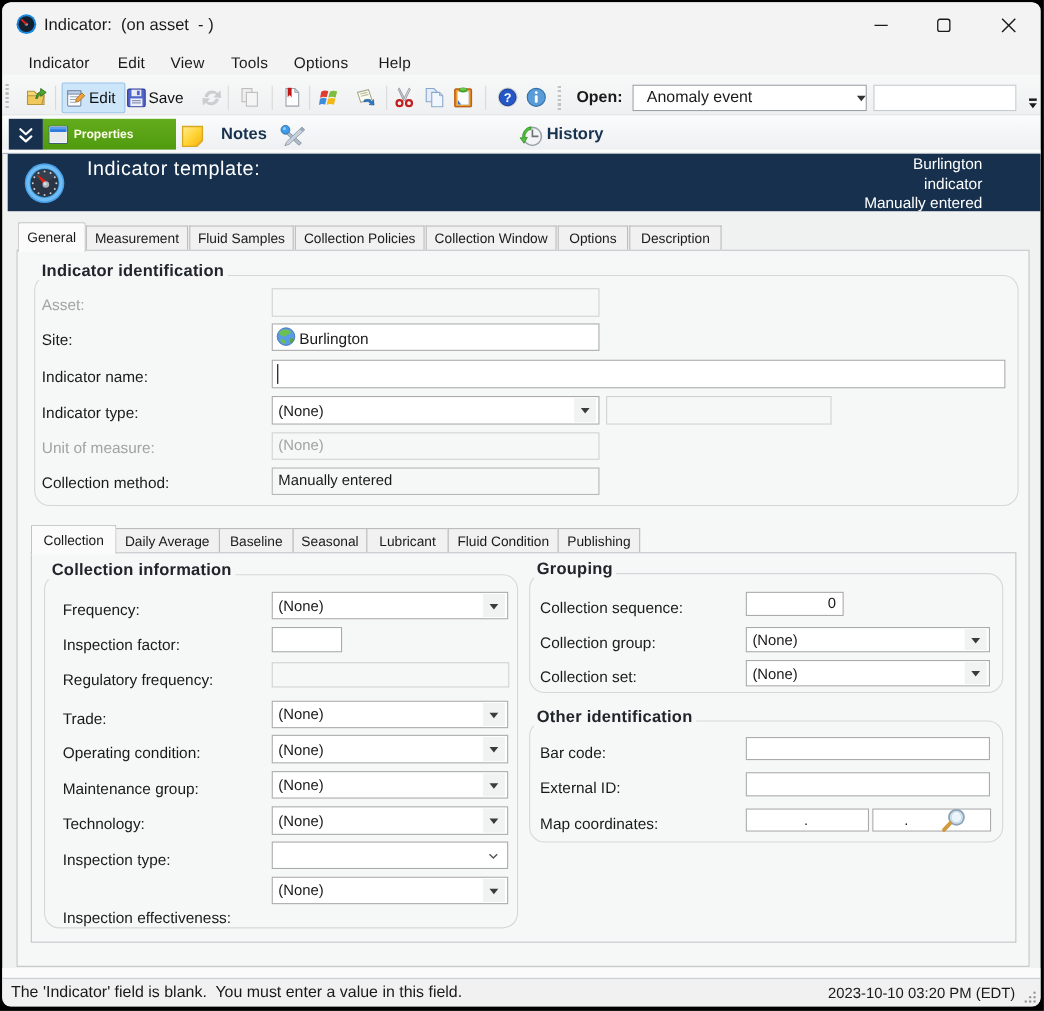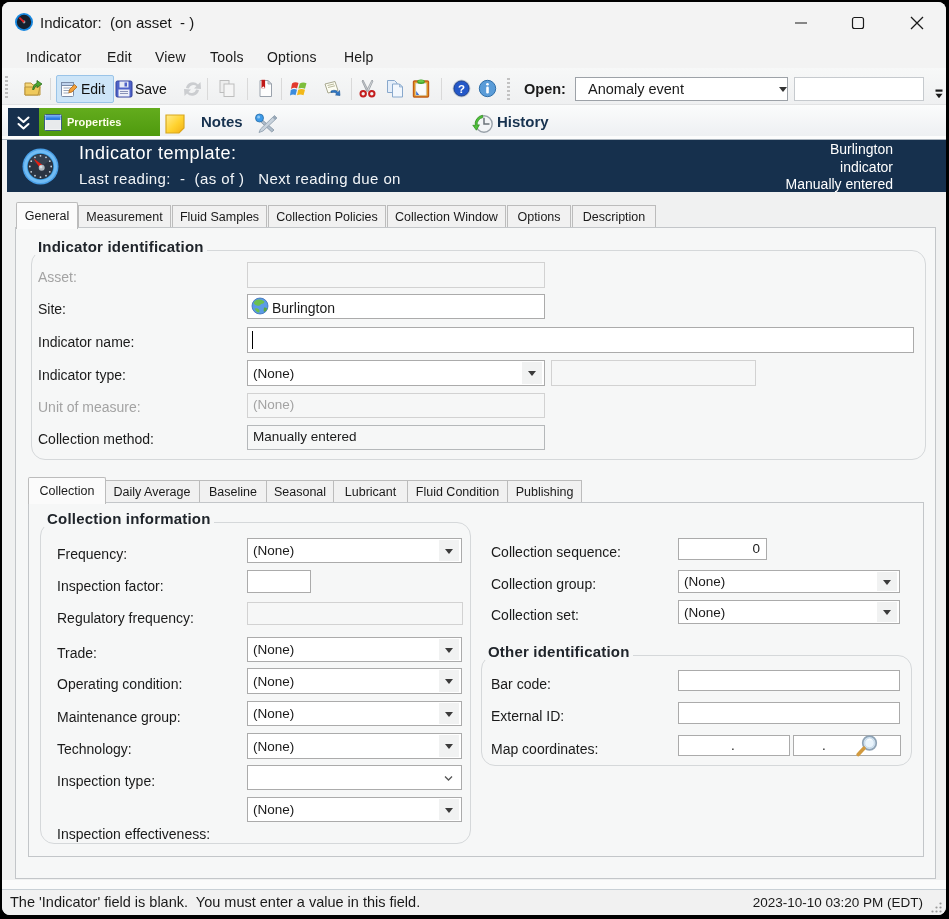--- a/index.html
+++ b/index.html
@@ -233,21 +233,20 @@
           <circle cx="9.2" cy="23.8" r="0.9"></circle>
   <circle cx="7.8" cy="18.5" r="0.9"></circle>
           <circle cx="9.2" cy="13.2" r="0.9"></circle>
           <circle cx="13" cy="9.3" r="0.9"></circle>
  </g>
  <path d="M11.2 10.2 L20.5 17 L18 20 z" fill="#E81E10"></path>
  <circle cx="19.7" cy="19.7" r="3" fill="#AEB6BE"></circle>
  <circle cx="19" cy="19" r="1.4" fill="#D8DDE2"></circle>
 </svg></div>
 <div class="abs" style="left:77px;top:141px;font-size:18px;letter-spacing:0.5px;color:#FFFFFF;">Indicator template:</div>
-<div class="abs" style="left:77px;top:168px;font-size:15px;letter-spacing:0.4px;color:#F2F5F8;">Last reading:&nbsp; -&nbsp; (as of )&nbsp;&nbsp; Next reading due on</div>
 <div class="abs" style="right:53px;top:139px;font-size:14px;color:#FFFFFF;text-align:right;line-height:17.5px;">Burlington<br>indicator<br>Manually entered</div>
 
 <div class="tab act" style="left:14px;top:200px;width:62px;height:27px;border-radius:2px 2px 0 0;">General</div>
 <div class="tab" style="left:76px;top:203px;width:93px;height:23px;">Measurement</div>
 <div class="tab" style="left:170px;top:203px;width:95px;height:23px;">Fluid Samples</div>
 <div class="tab" style="left:266px;top:203px;width:118px;height:23px;">Collection Policies</div>
 <div class="tab" style="left:385px;top:203px;width:119px;height:23px;">Collection Window</div>
 <div class="tab" style="left:505px;top:203px;width:64px;height:23px;">Options</div>
 <div class="tab" style="left:570px;top:203px;width:84px;height:23px;">Description</div>
 
@@ -339,20 +338,23 @@
         <path d="M1 2.5 L4.5 6 L8 2.5" fill="none" stroke="#555" stroke-width="1.3"></path>
       </svg>
     </div>
 <div class="lbl" style="left:55px;top:803px;margin-top:21px;">Inspection effectiveness:</div>
 <div class="combo" style="left:245px;top:795px;width:215px;height:25px;">
       <span class="txt">(None)</span>
       <span class="btn"></span>
       <span class="arr"></span>
     </div>
 
+<div class="grp" style="left:479px;top:519px;width:431px;height:109px;">
+  <div class="cap">Grouping</div>
+</div>
 <div class="lbl" style="left:489px;top:542px;">Collection sequence:</div>
 <div class="tb" style="left:676px;top:536px;width:89px;height:22px;">
       <span style="position:absolute;right:6px;top:2px;font-size:13.5px;color:#1A1A1A;">0</span>
     </div>
 <div class="lbl" style="left:489px;top:574px;">Collection group:</div>
 <div class="combo" style="left:676px;top:568px;width:222px;height:23px;">
       <span class="txt">(None)</span>
       <span class="btn"></span>
       <span class="arr"></span>
     </div>

